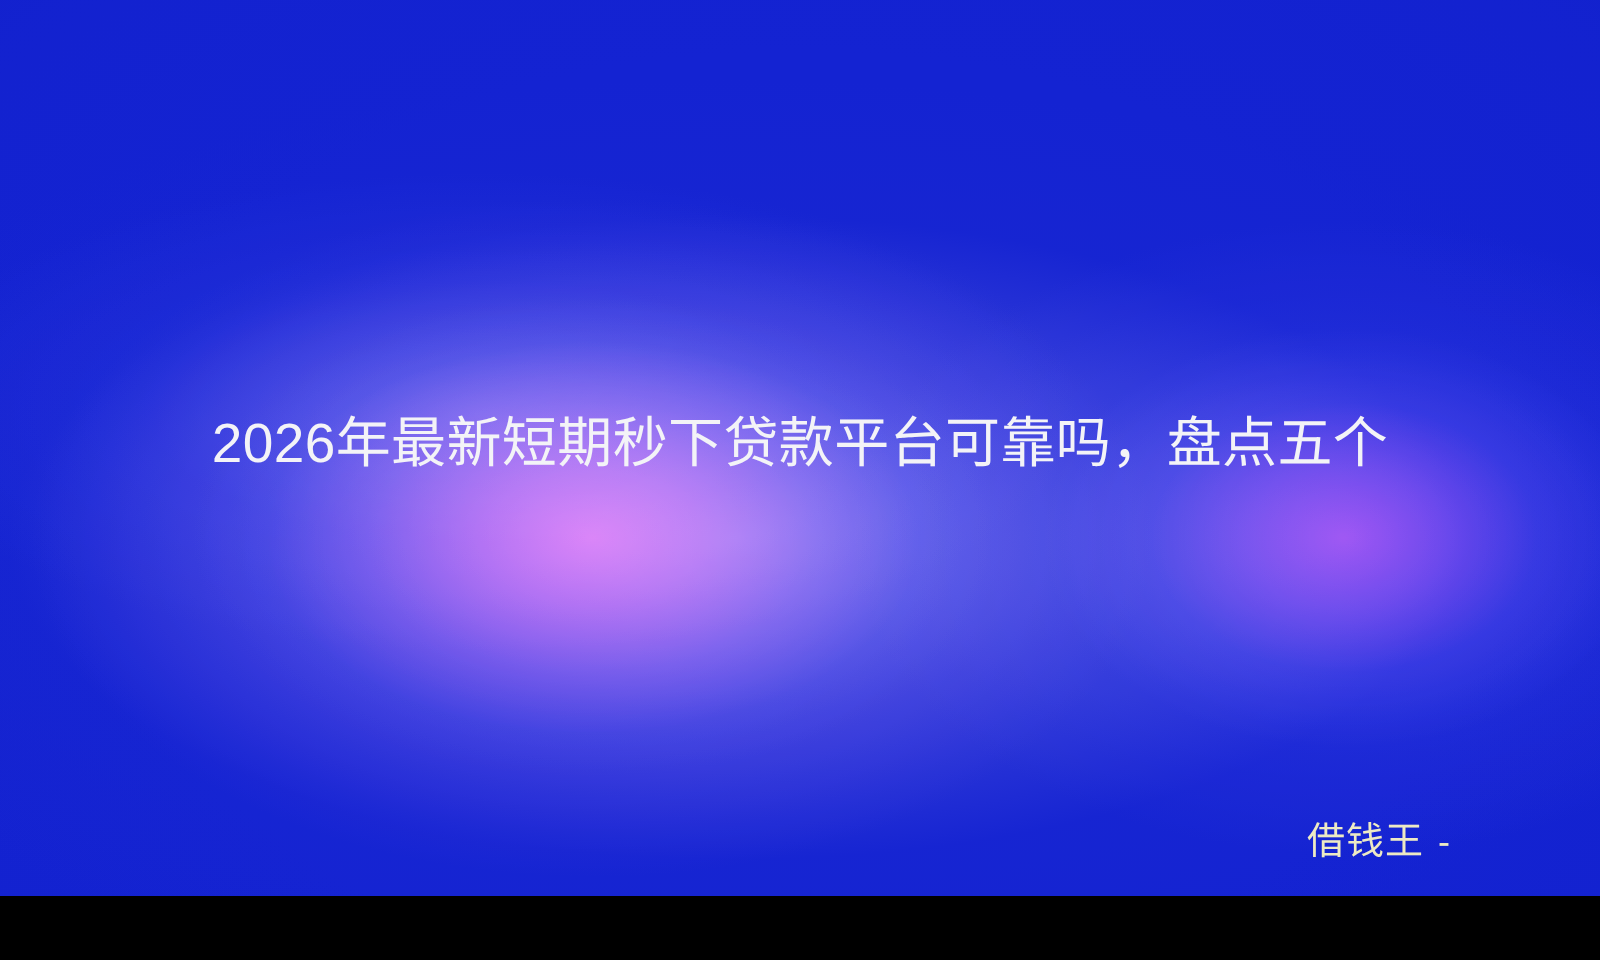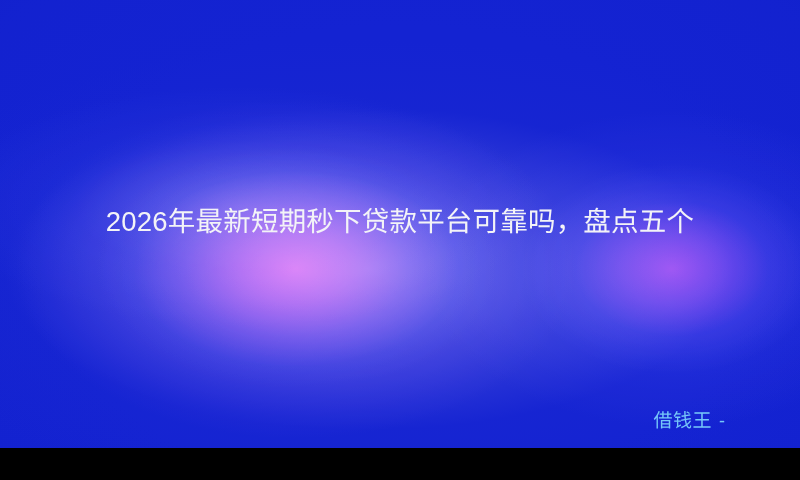--- a/index.html
+++ b/index.html
@@ -120,21 +120,21 @@
 
   
   .watermark {
     position: absolute;
     right: 75px;
     top: 407px;
     z-index: 6;
     display: flex;
     align-items: baseline;
     gap: 7px;
-    color: #7dd3fc;
+    color: #fef9c3;
     opacity: 0.93;
   }
 
   .wm-brand {
     font-size: 19px;
     line-height: 28px;
     letter-spacing: 0.5px;
   }
 
   .wm-sep {

